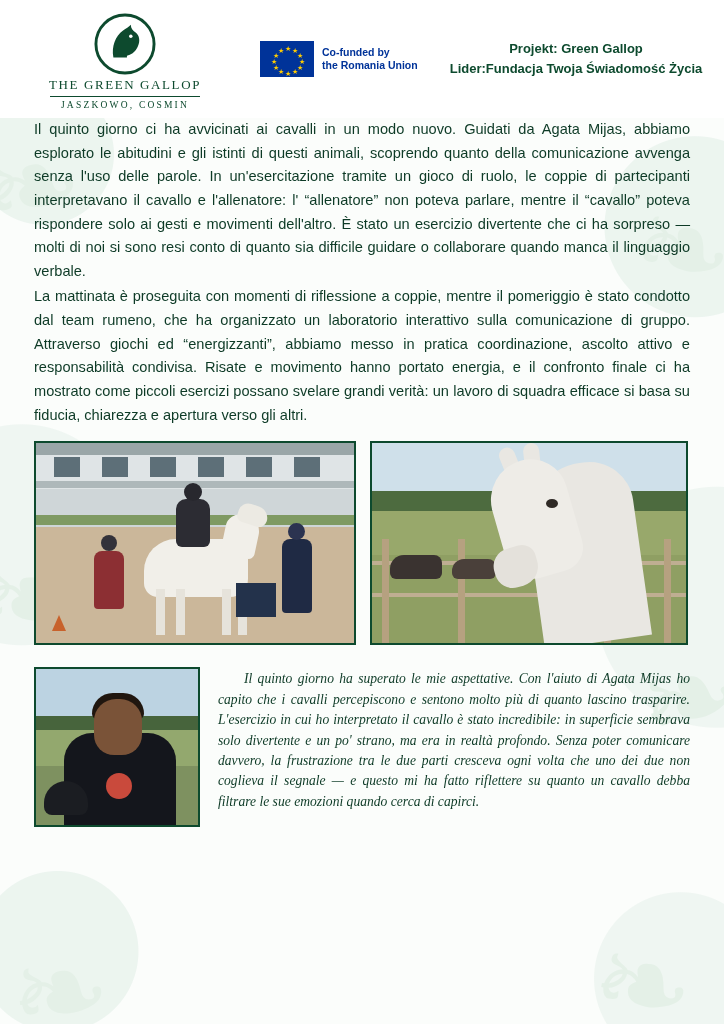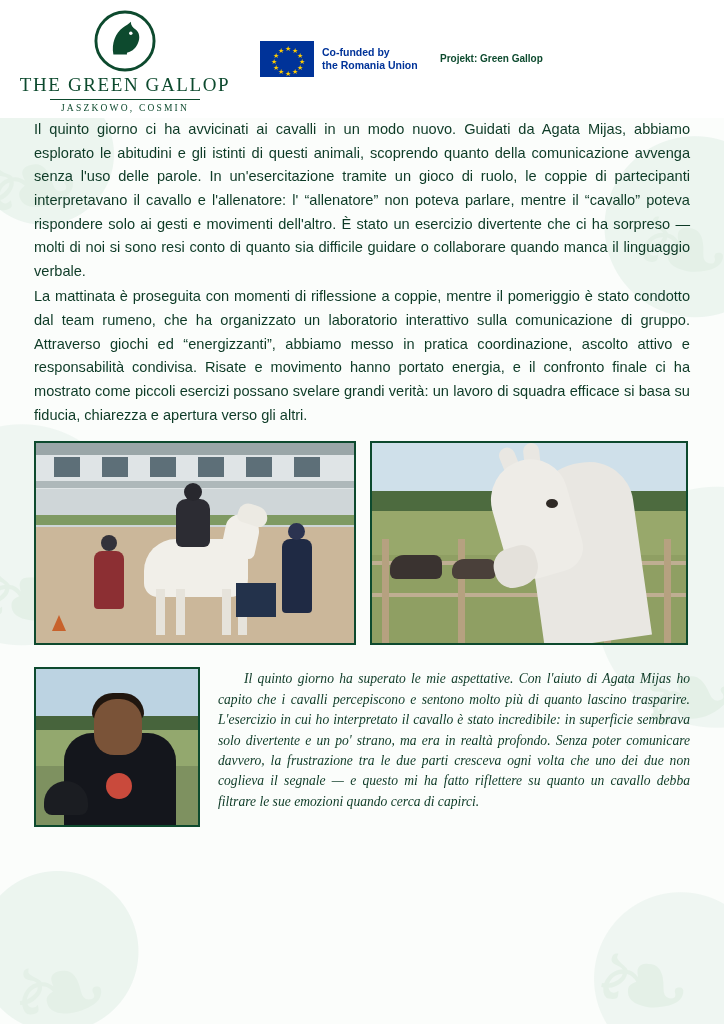--- a/index.html
+++ b/index.html
@@ -34,21 +34,21 @@
     justify-content: center;
     padding-top: 4px;
   }
   .logo-mark {
     width: 62px;
     height: 62px;
     margin-bottom: 2px;
   }
   .logo-title {
     font-family: "Liberation Serif", serif;
-    font-size: 19px;
+    font-size: 13px;
     letter-spacing: 1.6px;
     color: #0d4a2e;
     font-weight: 400;
     white-space: nowrap;
   }
   .logo-rule {
     width: 150px;
     height: 1px;
     background: #0d4a2e;
     margin: 3px 0 3px 0;
@@ -82,22 +82,23 @@
   }
   .eu-text {
     color: #003399;
     font-size: 10.5px;
     font-weight: bold;
     line-height: 1.25;
   }
 
   .partners-block {
     flex: 1;
+    text-align: center;
     color: #0d4a2e;
-    font-size: 10px;
+    font-size: 13px;
     line-height: 1.55;
     padding-right: 12px;
   }
   .partners-block .pr-line { font-weight: bold; }
   .partners-block .pr-url { font-weight: bold; }
 
   
   .page-body {
     position: absolute;
     top: 118px;
@@ -360,20 +361,21 @@
       <span class="eu-star" style="left:18px;top:6px;">★</span>
     </span>
     <div class="eu-text">
       <div>Co-funded by</div>
       <div>the Romania Union</div>
     </div>
   </div>
 
   <div class="partners-block">
     <div class="pr-line">Projekt: Green Gallop</div>
+    <div class="pr-line">Lider:Fundacja Twoja Świadomość Życia</div>
   </div>
 </div>
 
 <div class="page-body">
   <span class="watermark wm1">❧</span>
   <span class="watermark wm2">❧</span>
   <span class="watermark wm3">❧</span>
   <span class="watermark wm4">❧</span>
   <span class="watermark wm5">❧</span>
   <span class="watermark wm6">❧</span>

